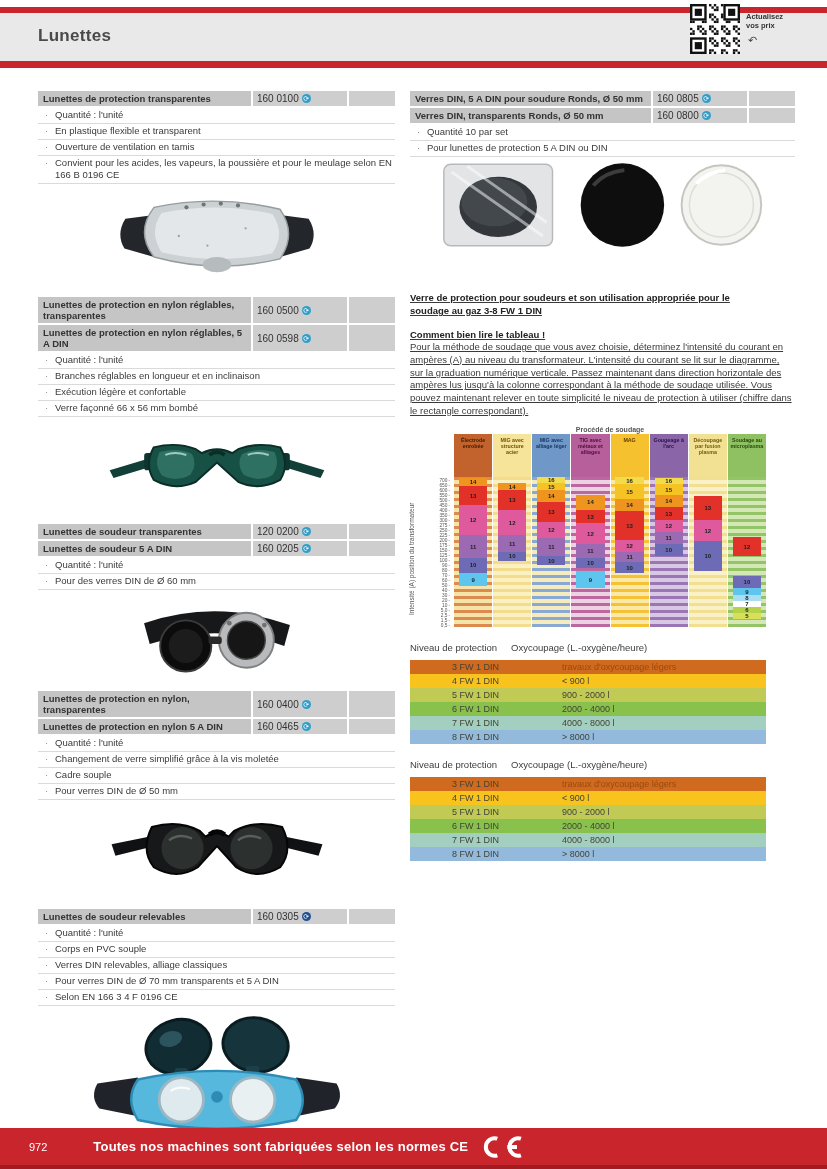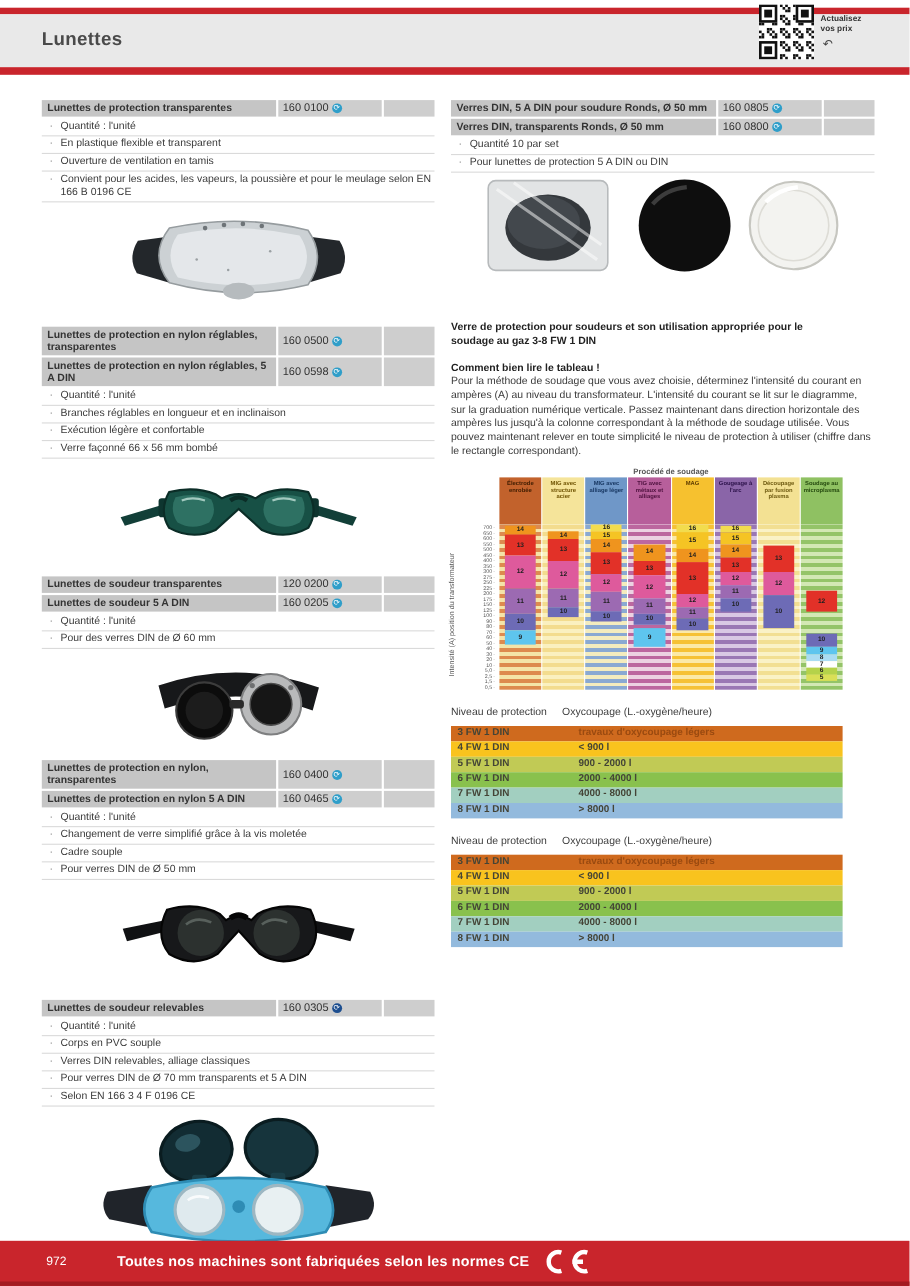--- a/index.html
+++ b/index.html
@@ -26,47 +26,47 @@
   .title-cell{flex:1;background:#c5c5c5;padding:2px 5px;font-size:9.5px;line-height:11px;font-weight:bold;color:#333;}
   .code-cell{width:86px;background:#cecece;padding:2px 4px;font-size:10px;color:#333;display:flex;align-items:center;gap:3px;}
   .spare-cell{width:46px;background:#cecece;}
   .code-icon{width:9px;height:9px;border-radius:50%;background:#2f9ec9;color:#fff;font-size:7px;line-height:9px;text-align:center;display:inline-block;flex:0 0 auto;}
   .code-icon.dark{background:#1d4e8f;}
   .bullets{list-style:none;margin:1px 0 0 0;padding:0;}
   .bullets li{display:flex;font-size:9.5px;line-height:12px;padding:1px 0 2px 0;border-bottom:1px solid #dadada;color:#3a3a3a;}
   .b-dot{width:17px;text-align:center;color:#8a8a8a;flex:0 0 auto;}
   .photo{display:flex;align-items:center;justify-content:center;}
   
-  .info{margin-top:38px;}
+  .info{margin-top:38px;text-decoration:underline;}
   .info-heading{font-size:9.5px;line-height:13px;font-weight:bold;color:#222;max-width:345px;}
   .info-sub{font-size:9.5px;font-weight:bold;color:#222;margin-top:12px;}
   .info-body{font-size:9.5px;line-height:12.8px;color:#3a3a3a;margin-top:1px;}
   
   .chart-wrap{margin-top:8px;position:relative;width:356px;}
   .chart-title{margin-left:44px;text-align:center;font-size:7px;color:#555;font-weight:bold;margin-bottom:1px;}
   .chart-axis-label{position:absolute;left:-2px;top:58px;height:150px;writing-mode:vertical-rl;transform:rotate(180deg);font-size:6.5px;color:#555;text-align:center;}
   .chart-ticks{position:absolute;left:10px;top:52px;height:150px;width:30px;display:flex;flex-direction:column;justify-content:space-between;}
   .tick{font-size:4.8px;line-height:5px;color:#555;text-align:right;}
   .tick::after{content:"-";margin-left:1px;color:#888;}
   .chart-cols{display:flex;margin-left:44px;}
   .chart-col{flex:1;margin-right:1px;display:flex;flex-direction:column;}
   .chart-col:last-child{margin-right:0;}
   .col-head{height:40px;font-size:5.3px;line-height:6px;font-weight:bold;text-align:center;padding:3px 1px 0 1px;}
   .col-body{height:150px;position:relative;}
   .seg{position:absolute;left:13%;width:74%;display:flex;align-items:center;justify-content:center;font-size:6px;font-weight:bold;color:#1f1f1f;}
   
   .ptable{margin-top:15px;width:356px;}
   .pt-head{display:flex;font-size:9.5px;color:#3c3c3c;margin-bottom:7px;}
   .pt-head .h1{width:101px;}
-  .pt-row{display:flex;height:14px;align-items:flex-start;font-size:9px;font-weight:bold;color:#444436;}
+  .pt-row{display:flex;height:14px;align-items:center;font-size:9px;font-weight:normal;color:#444436;padding-left:36px;}
   .pt-row .c1{width:110px;padding-left:6px;flex:0 0 auto;}
   .pt-row .c2{flex:1;}
   
   .footer{position:absolute;left:0;right:0;bottom:0;height:41px;background:#c9252c;display:flex;align-items:center;border-bottom:4px solid #a31b21;box-sizing:border-box;}
-  .page-num{margin-left:42px;font-size:11px;color:#fff;}
+  .page-num{margin-left:29px;font-size:11px;color:#fff;}
   .footer-text{margin-left:46px;font-size:13px;font-weight:bold;color:#fff;letter-spacing:.2px;}
   .ce-logo{margin-left:14px;}
 </style>
 </head>
 <body>
 
 <div class="top-white"></div>
 <div class="red-line"></div>
 <div class="page-header">
   <div class="page-title">Lunettes</div>

